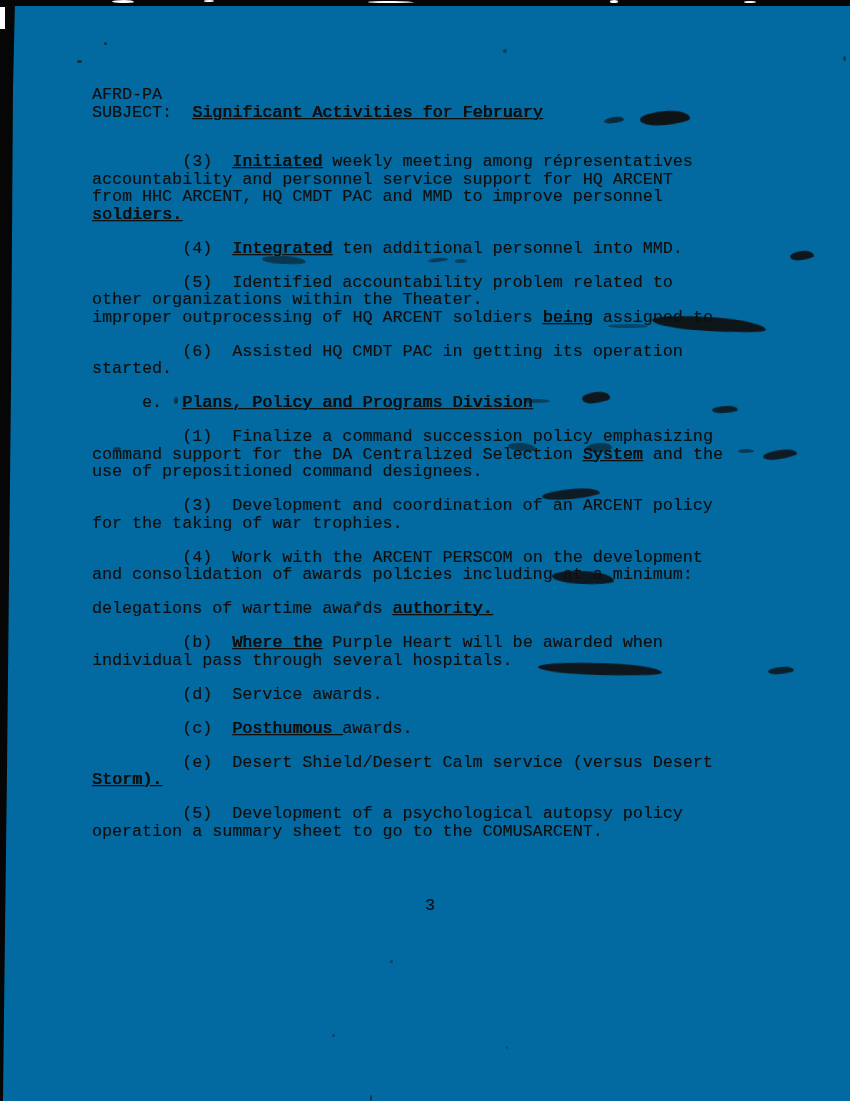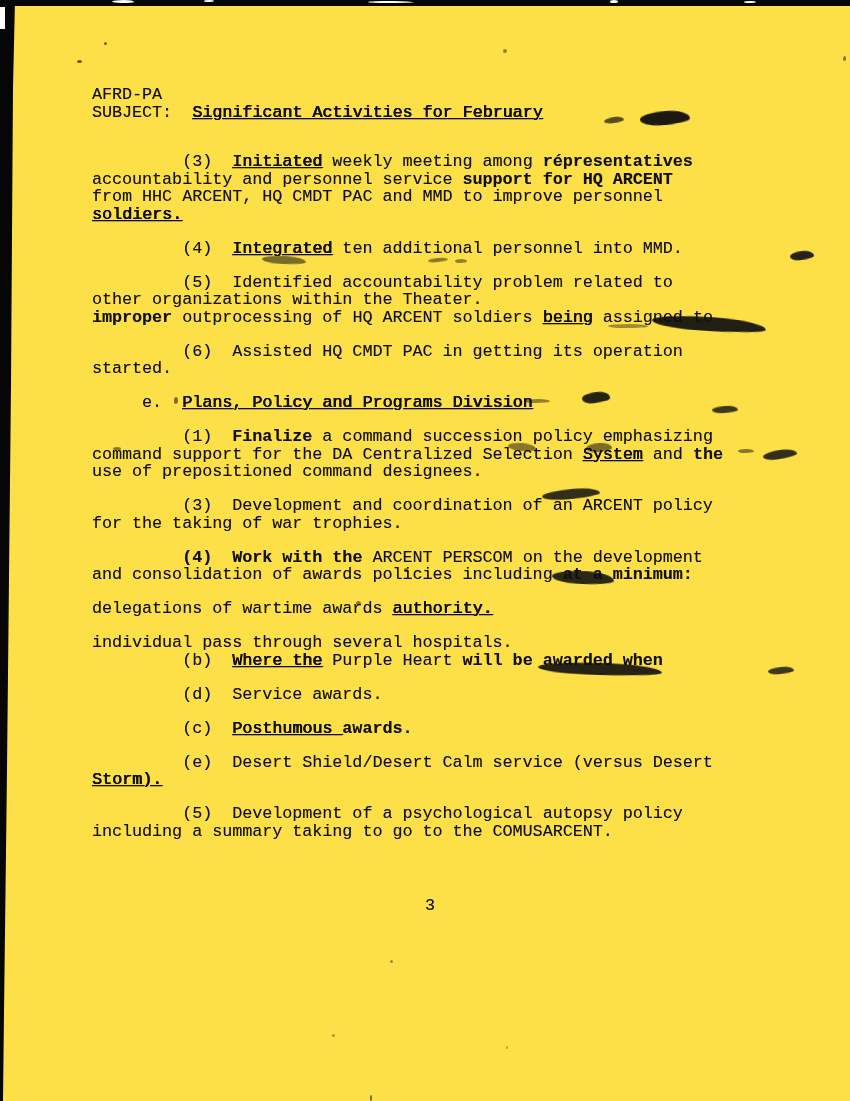--- a/index.html
+++ b/index.html
@@ -1,29 +1,29 @@
 <!DOCTYPE html>
 <html><head>
 <meta charset="utf-8">
 <style>
   html,body{margin:0;padding:0;background:#ffffff;}
   .page{
-    position:relative;width:850px;height:1101px;background:#fde047;overflow:hidden;
+    position:relative;width:850px;height:1101px;background:#0369a1;overflow:hidden;
     font-family:"Liberation Mono","DejaVu Sans Mono",monospace;
     font-size:16.7px;line-height:17.5px;color:#101010;
   }
   .content{
     position:absolute;left:92px;top:86px;width:740px;
     text-shadow:0.25px 0 0 rgba(16,16,16,0.45);
   }
   .memo-header{line-height:18px;margin-bottom:31px;}
   .para{margin-bottom:16.5px;}
   .line{white-space:pre;}
   .w-sb{text-shadow:0.6px 0 0 currentColor,0 0.3px 0 currentColor;text-decoration:underline;}
-  .w-b{font-weight:bold;}
+  .w-b{font-weight:normal;}
   .pagenum{margin-top:57px;padding-left:333px;white-space:pre;}
   .top-bar{position:absolute;top:0;left:0;width:850px;height:6px;background:#060606;}
   .left-bar{
     position:absolute;top:0;left:0;width:16px;height:1101px;background:#060606;
     clip-path:polygon(0 0,15px 0,13px 8%,11px 35%,7px 70%,4px 92%,3px 100%,0 100%);
   }
   .corner-notch{position:absolute;left:0;top:7px;width:5px;height:22px;background:#fff;}
   .smudge{position:absolute;border-radius:55% 45% 60% 40% / 50% 65% 35% 50%;filter:blur(0.5px);}
 </style>
 </head>
@@ -71,36 +71,36 @@
           <div class="line"><span>for the taking of war trophies.</span></div>
         </div>
         <div class="para">
           <div class="line"><span>         </span><span class="w-b">(4)  Work with the</span><span> ARCENT PERSCOM on the development</span></div>
           <div class="line"><span>and consolidation of awards policies including </span><span class="w-b">at a minimum:</span></div>
         </div>
         <div class="para">
           <div class="line"><span>delegations of wartime awards </span><span class="w-sb">authority.</span></div>
         </div>
         <div class="para">
+          <div class="line"><span>         (b)  </span><span class="w-sb">Where the</span><span> Purple Heart </span><span class="w-b">will be awarded when</span></div>
           <div class="line"><span>individual pass through several hospitals.</span></div>
-          <div class="line"><span>         (b)  </span><span class="w-sb">Where the</span><span> Purple Heart </span><span class="w-b">will be awarded when</span></div>
         </div>
         <div class="para">
           <div class="line"><span>         (d)  Service awards.</span></div>
         </div>
         <div class="para">
           <div class="line"><span>         (c)  </span><span class="w-sb">Posthumous </span><span class="w-b">awards.</span></div>
         </div>
         <div class="para">
           <div class="line"><span>         (e)  Desert Shield/Desert Calm service (versus Desert</span></div>
           <div class="line"><span class="w-sb">Storm).</span></div>
         </div>
         <div class="para">
           <div class="line"><span>         (5)  Development of a psychological autopsy policy</span></div>
-          <div class="line"><span>including a summary taking to go to the COMUSARCENT.</span></div>
+          <div class="line"><span>operation a summary sheet to go to the COMUSARCENT.</span></div>
         </div>
       </div>
     <div class="pagenum">3</div>
   </div>
 
   <div id="artifact-layer">
       <div class="smudge" style="left: 604px; top: 117px; width: 20px; height: 6px; background: rgb(15, 15, 15); opacity: 0.7; transform: rotate(-8deg);"></div>
       <div class="smudge" style="left: 640px; top: 111px; width: 50px; height: 14px; background: rgb(15, 15, 15); opacity: 0.95; transform: rotate(-4deg);"></div>
       <div class="smudge" style="left: 262px; top: 256px; width: 44px; height: 8px; background: rgb(15, 15, 15); opacity: 0.55; transform: rotate(3deg);"></div>
       <div class="smudge" style="left: 428px; top: 258px; width: 20px; height: 4px; background: rgb(15, 15, 15); opacity: 0.5; transform: rotate(-5deg);"></div>

